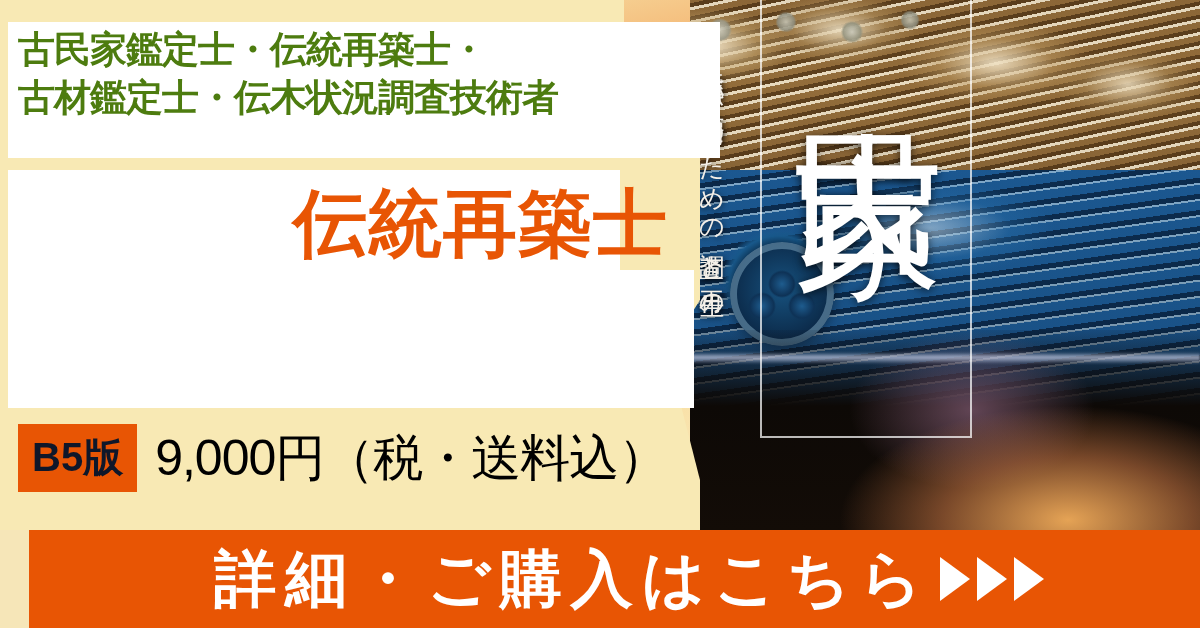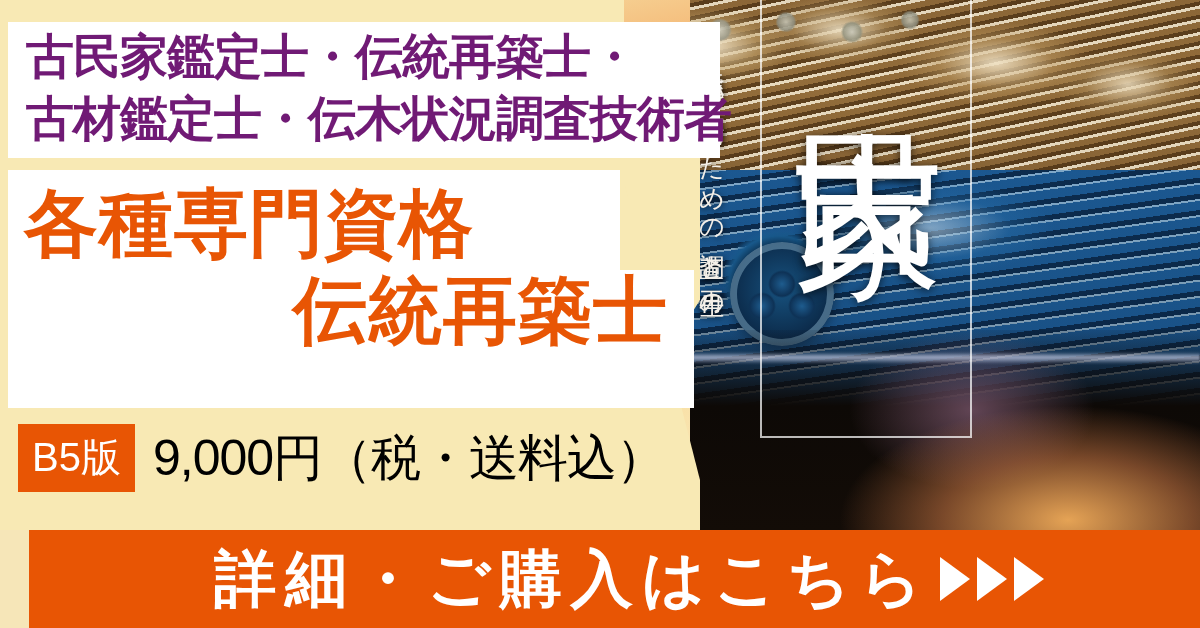--- a/index.html
+++ b/index.html
@@ -194,27 +194,27 @@
     position: absolute;
     background: #ffffff;
   }
   .panel-top    { left: 8px;  top: 22px;  width: 712px; height: 136px; }
   .panel-mid    { left: 8px;  top: 170px; width: 612px; height: 208px; }
   .panel-mid2   { left: 8px;  top: 270px; width: 686px; height: 138px; }
 
   
   .eyebrow {
     position: absolute;
-    left: 26px;  top: 26px;
+    left: 18px;  top: 26px;
     width: 706px;
-    font-size: 48px;
+    font-size: 37px;
     font-weight: bold;
     line-height: 1.30;
     letter-spacing: -1px;
-    color: #701a75;
+    color: #4d7c0f;
     white-space: pre-line;
   }
 
   .headline {
     position: absolute;
     left: 18px; top: 180px;
     width: 668px;
     font-size: 74px;
     font-weight: bold;
     line-height: 1.18;
@@ -227,23 +227,23 @@
   
   .price-row {
     position: absolute;
     left: 18px; top: 424px;
     display: flex;
     align-items: center;
     gap: 18px;
   }
   .size-badge {
     background: #e85504;
-    color: #ffffff;
+    color: #0f172a;
     font-size: 40px;
-    font-weight: normal;
+    font-weight: bold;
     line-height: 1;
     padding: 13px 14px 15px 14px;
     letter-spacing: 0;
   }
   .price-text {
     color: #000000;
     font-size: 50px;
     font-weight: normal;
     letter-spacing: -1px;
     white-space: nowrap;
@@ -308,21 +308,20 @@
   <div class="cream-diagonal"></div>
 
   <div class="panel panel-top"></div>
   <div class="panel panel-mid"></div>
   <div class="panel panel-mid2"></div>
 
   <div class="eyebrow">古民家鑑定士・伝統再築士・
 古材鑑定士・伝木状況調査技術者</div>
 
   <div class="headline">
-    <span class="l1">各種専門資格</span>
     <span class="l2">伝統再築士</span>
   </div>
 
   <div class="price-row">
     <div class="size-badge">B5版</div>
     <div class="price-text">9,000円（税・送料込）</div>
   </div>
 
   <div class="cta-bar">
     <span class="cta-text">詳細・ご購入はこちら</span>

